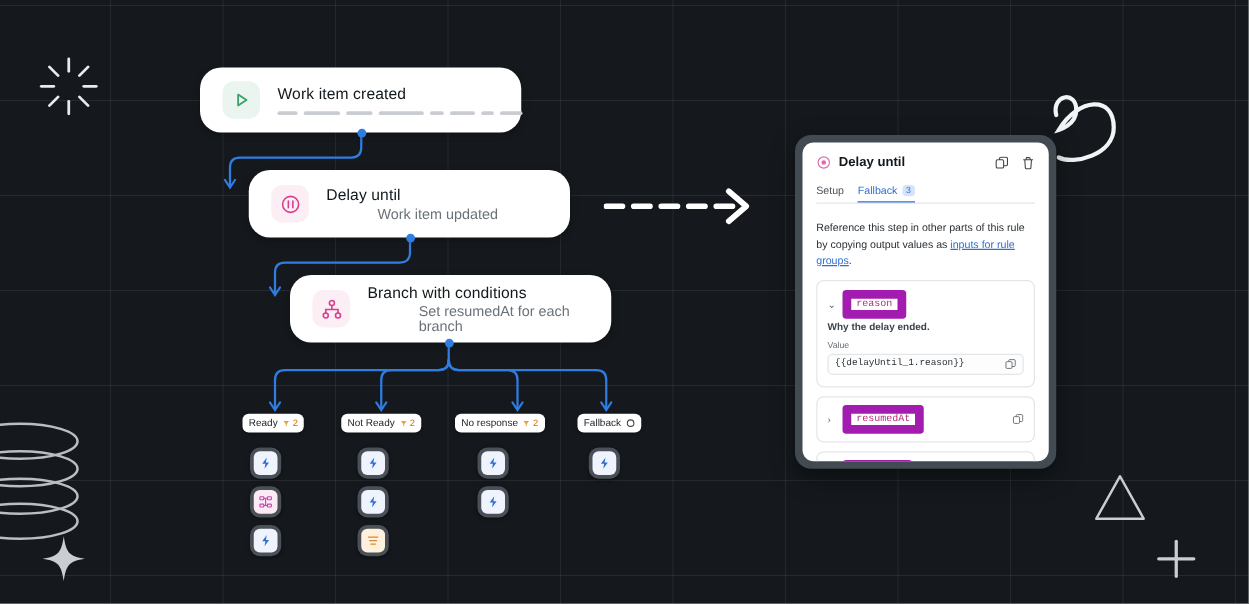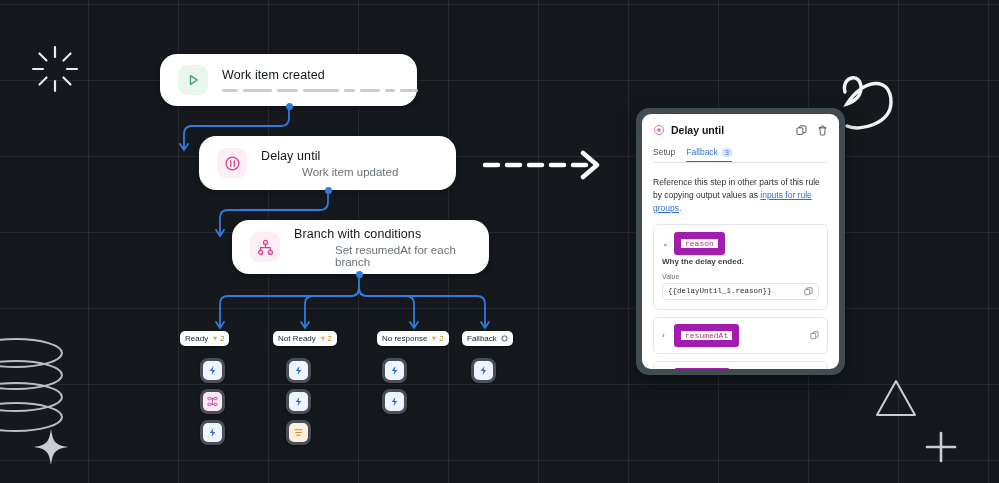--- a/index.html
+++ b/index.html
@@ -271,41 +271,41 @@
         <path d="M8.5 5.6 L8.5 8.6 M3.6 11.4 L3.6 8.6 L13.4 8.6 L13.4 11.4" fill="none" stroke="#d8408f" stroke-width="1.3" stroke-linecap="round"></path>
       </svg>
     </div>
     <div class="node-text">
       <div class="node-title">Branch with conditions</div>
       <div class="node-sub">Set resumedAt for each branch</div>
     </div>
   </div>
   <div class="dot" style="left:356px;top:271px;"></div>
 
-  <div class="chip" style="left:180px;top:331px;">
+  <div class="chip" style="left:194px;top:331px;">
     <span>Ready</span>
     <span class="cnt">
       <svg width="6" height="6" viewBox="0 0 8 8">
         <path d="M1 1 H7 L4.6 4.2 V6.7 L3.4 6 V4.2 Z" fill="#e8a33d"></path>
       </svg>
       <em style="font-style:normal">2</em>
     </span>
   </div>
 
   <div class="chip" style="left:273px;top:331px;">
     <span>Not Ready</span>
     <span class="cnt">
       <svg width="6" height="6" viewBox="0 0 8 8">
         <path d="M1 1 H7 L4.6 4.2 V6.7 L3.4 6 V4.2 Z" fill="#e8a33d"></path>
       </svg>
       <em style="font-style:normal">2</em>
     </span>
   </div>
 
-  <div class="chip" style="left:364px;top:331px;margin-left:13px;">
+  <div class="chip" style="left:364px;top:331px;">
     <span>No response</span>
     <span class="cnt">
       <svg width="6" height="6" viewBox="0 0 8 8">
         <path d="M1 1 H7 L4.6 4.2 V6.7 L3.4 6 V4.2 Z" fill="#e8a33d"></path>
       </svg>
       <em style="font-style:normal">2</em>
     </span>
   </div>
 
   <div class="chip" style="left:462px;top:331px;">

